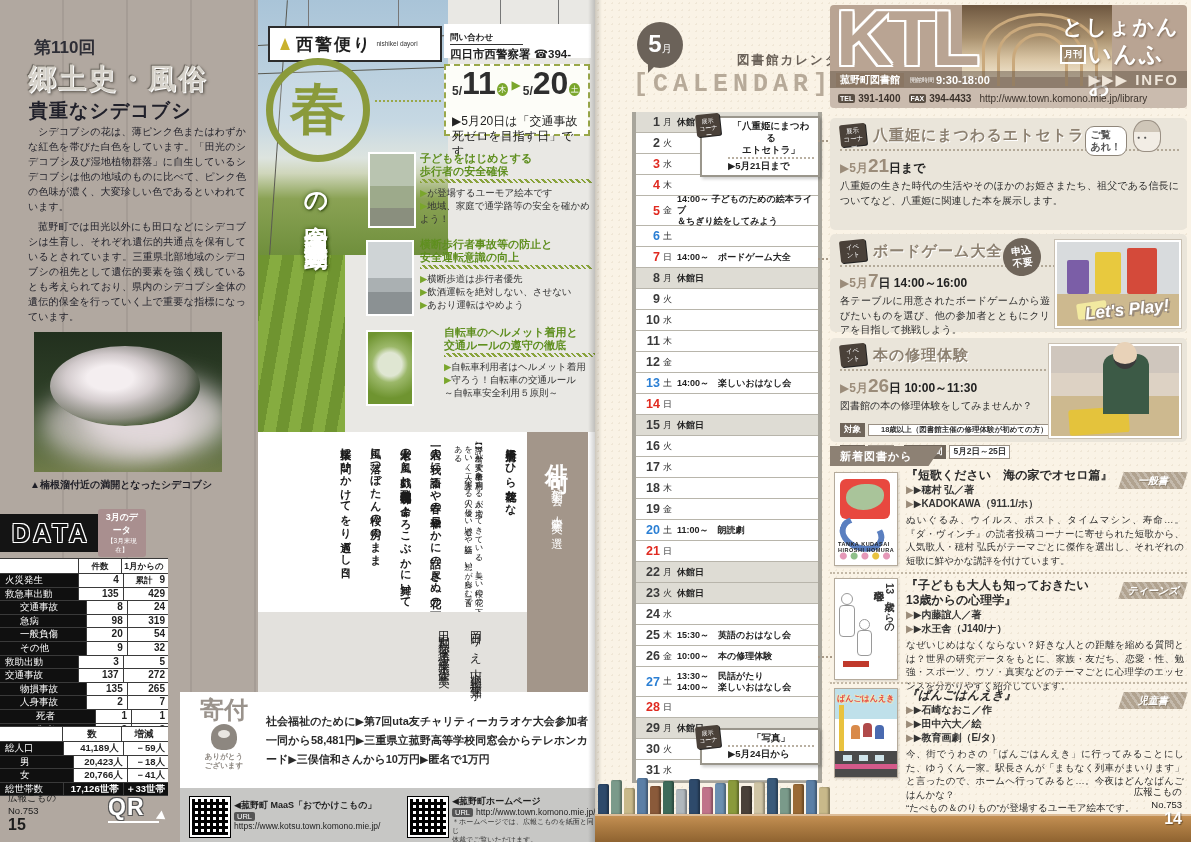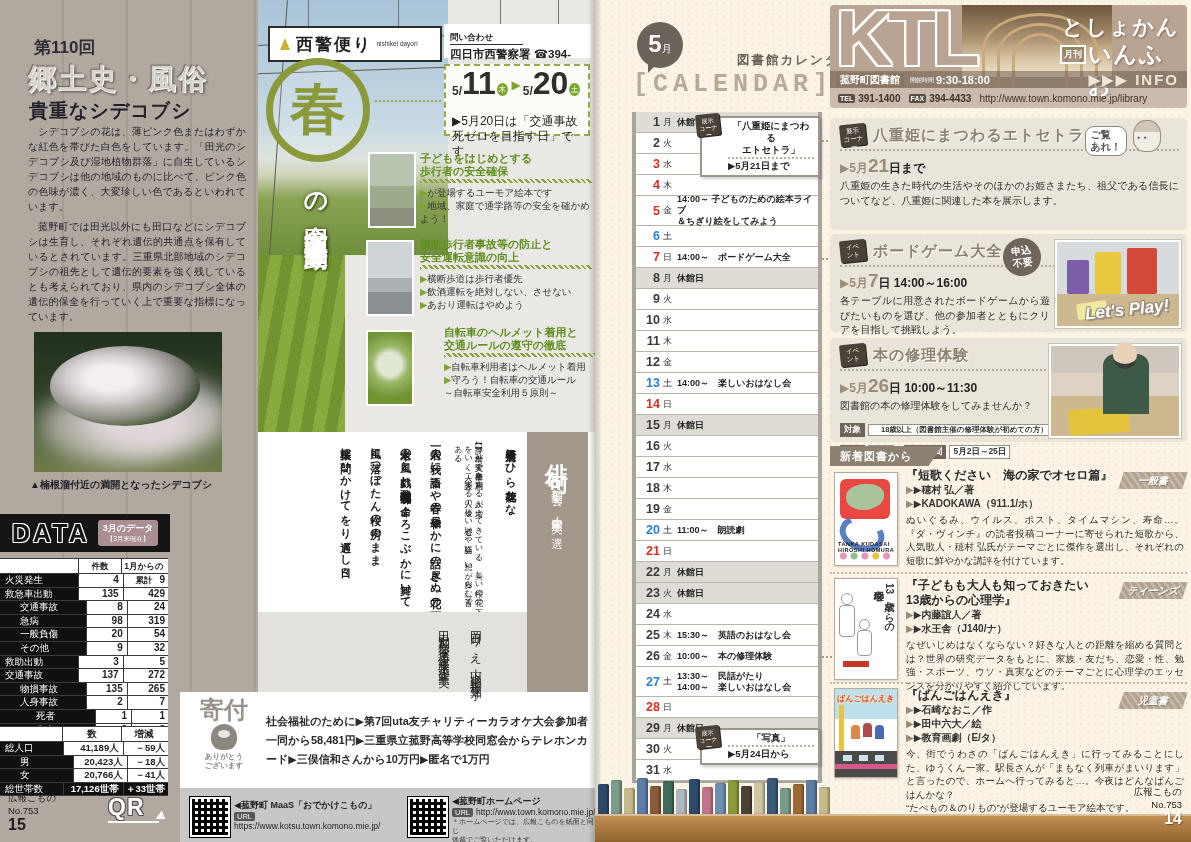--- a/index.html
+++ b/index.html
@@ -20,21 +20,21 @@
   .a-sub{left:29px;top:98px;font-size:19px;font-weight:bold;color:#20202a;letter-spacing:1px;}
   .a-para{left:28px;width:218px;font-size:10px;line-height:15px;text-align:justify;color:#23232c;text-indent:1em;}
   .a-photo{left:34px;top:332px;width:188px;height:140px;
     background:linear-gradient(180deg,#22301e 0%,#2e3f27 45%,#54663f 75%,#6f7b49 100%);overflow:hidden;}
   .a-photo .bloom{position:absolute;width:150px;height:80px;left:16px;top:14px;border-radius:50%;
     background:radial-gradient(ellipse at 40% 40%,#f4eef0 0 18%,rgba(240,228,234,.85) 35%,rgba(233,214,224,.45) 60%,transparent 75%);
     box-shadow:30px 30px 25px rgba(243,231,238,.75),-8px 38px 22px rgba(238,224,232,.6);}
   .a-cap{left:30px;top:478px;font-size:10px;color:#1e1e26;font-weight:bold;}
 
   
-  .data-head{left:0;top:514px;width:170px;height:38px;background:#141414;display:flex;align-items:center;}
+  .data-head{left:0;top:514px;width:146px;height:38px;background:#141414;display:flex;align-items:center;}
   .data-word{font-size:25px;font-weight:bold;letter-spacing:3px;color:#141414;margin-left:12px;
     text-shadow:-1px -1px 0 #fff,1px -1px 0 #fff,-1px 1px 0 #fff,1px 1px 0 #fff;}
   .data-subwrap{margin-left:8px;background:#a98f8f;border-radius:3px;padding:2px 5px;text-align:center;}
   .data-sub{font-size:9px;color:#fff;font-weight:bold;display:block;}
   .data-note{font-size:6.5px;color:#fff;display:block;}
   .t1{left:0;top:558px;width:168px;border-top:1px solid #3a3a3a;}
   .trow{display:flex;height:12.6px;border-bottom:1px solid #3a3a3a;background:#fff;}
   .trow.hd{height:14px;}
   .tlab{width:78px;background:#101010;color:#fff;font-size:9.5px;line-height:12.6px;}
   .trow.hd .tlab{background:#fff;}
@@ -855,21 +855,21 @@
       <div class="cv3-train"></div>
       <div class="cv3-stripe"></div>
       <div class="cv3-win" style="left:8px;"></div>
       <div class="cv3-win" style="left:24px;"></div>
       <div class="cv3-win" style="left:40px;"></div>
     </div>
     <div style="margin-left:76px;position:relative;">
       <div class="cat-tag">
           <span>児童書</span>
         </div>
-      <div class="bk-title" style="width:210px;">『ばんごはんえき』</div>
+      <div class="bk-title" style="width:210px;font-style:italic;">『ばんごはんえき』</div>
       <div class="bk-meta"><span class="ar">▶</span><span>▶石崎なおこ／作</span></div>
       <div class="bk-meta"><span class="ar">▶</span><span>▶田中六大／絵</span></div>
       <div class="bk-meta"><span class="ar">▶</span><span>▶教育画劇（E/タ）</span></div>
       <div class="bk-desc pre" style="width:278px;">今、街でうわさの「ばんごはんえき」に行ってみることにした、ゆうくん一家。駅長さんが「まもなく列車がまいります」と言ったので、ホームへ行ってみると…。今夜はどんなばんごはんかな？
 “たべもの＆のりもの”が登場するユーモア絵本です。</div>
     </div>
   </div>
 
   <div class="abs spines">
 

